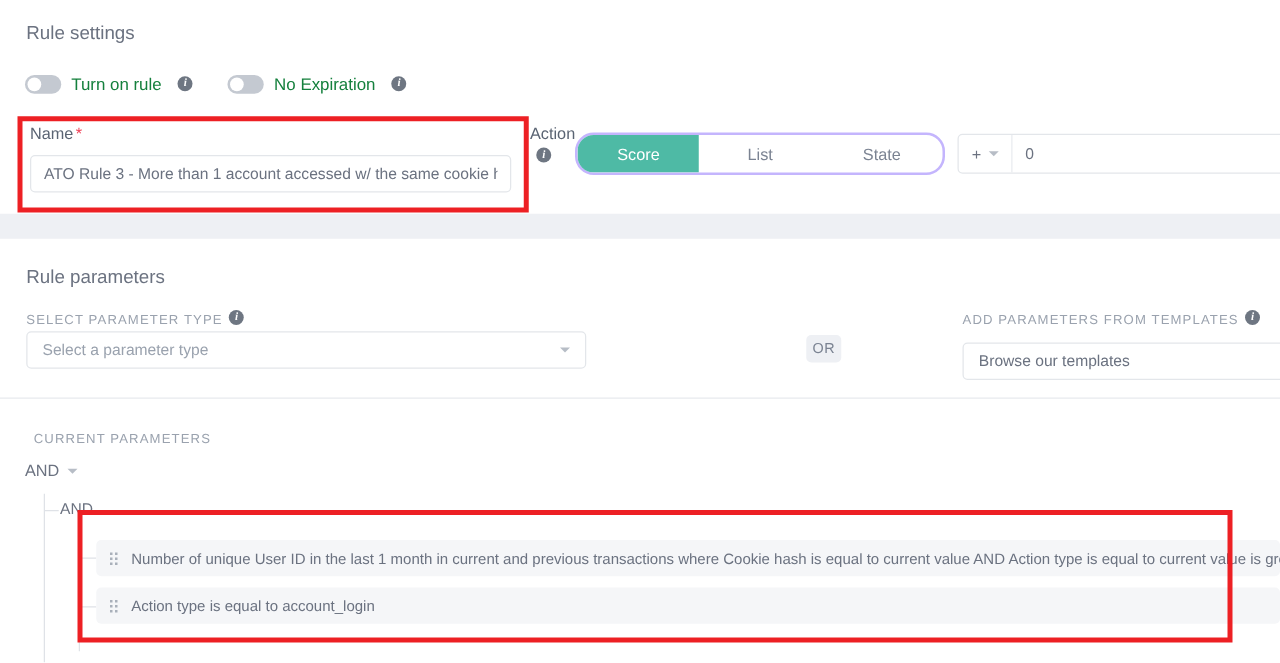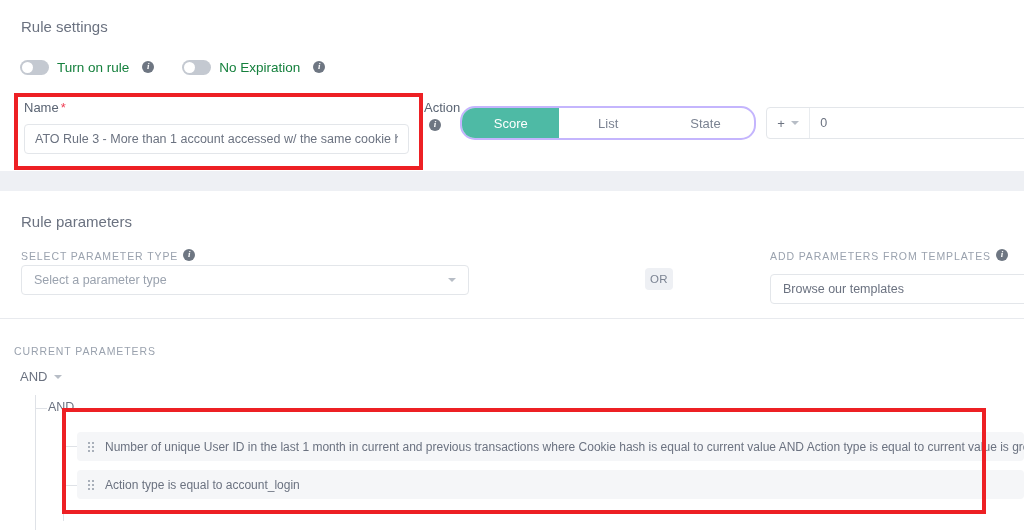--- a/index.html
+++ b/index.html
@@ -280,21 +280,21 @@
 
   
   #current-parameters {
     position: absolute;
     left: 0; right: 0;
     top: 319px;
     bottom: 0;
   }
   #current-params-label {
     position: absolute;
-    left: 14px; top: 26px;
+    left: 27px; top: 26px;
   }
   #root-operator {
     position: absolute;
     left: 20px; top: 50px;
     display: flex;
     align-items: center;
     gap: 7px;
     font-size: 13px;
     color: #6b7280;
     cursor: pointer;

